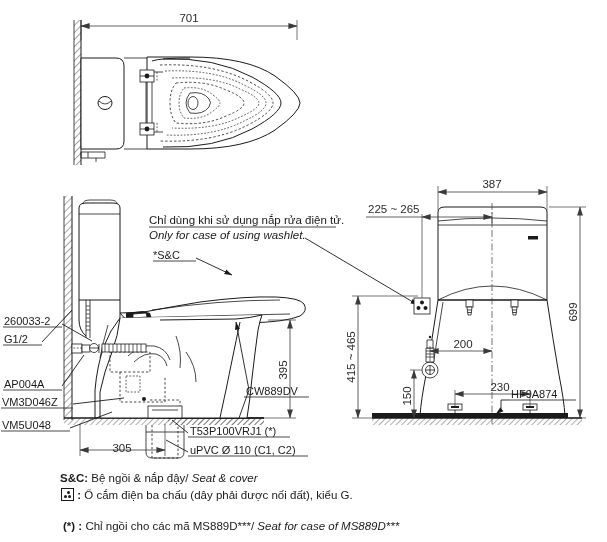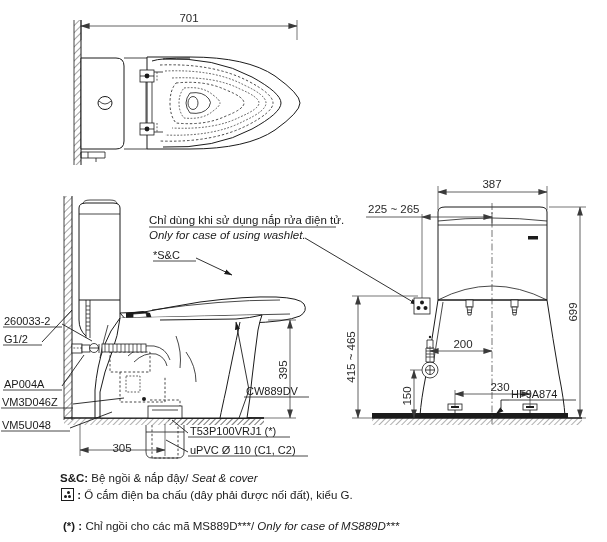--- a/index.html
+++ b/index.html
@@ -463,16 +463,16 @@
       <i class="p1"></i><i class="p2"></i><i class="p3"></i>
     </span>
     <b>:</b>
     <span>Ổ cắm điện ba chấu (dây phải được nối đất), kiểu G.</span>
   </div>
 
 
   <div class="legend-row" style="left:63px; top:519px;">
     <b>(*) :</b>
     <span>Chỉ ngồi cho các mã MS889D***/</span>
-    <span class="legend-it">Only for case of MS889D***</span>
+    <span class="legend-it">Seat for case of MS889D***</span>
   </div>
 
 </div>
 
 </body></html>

